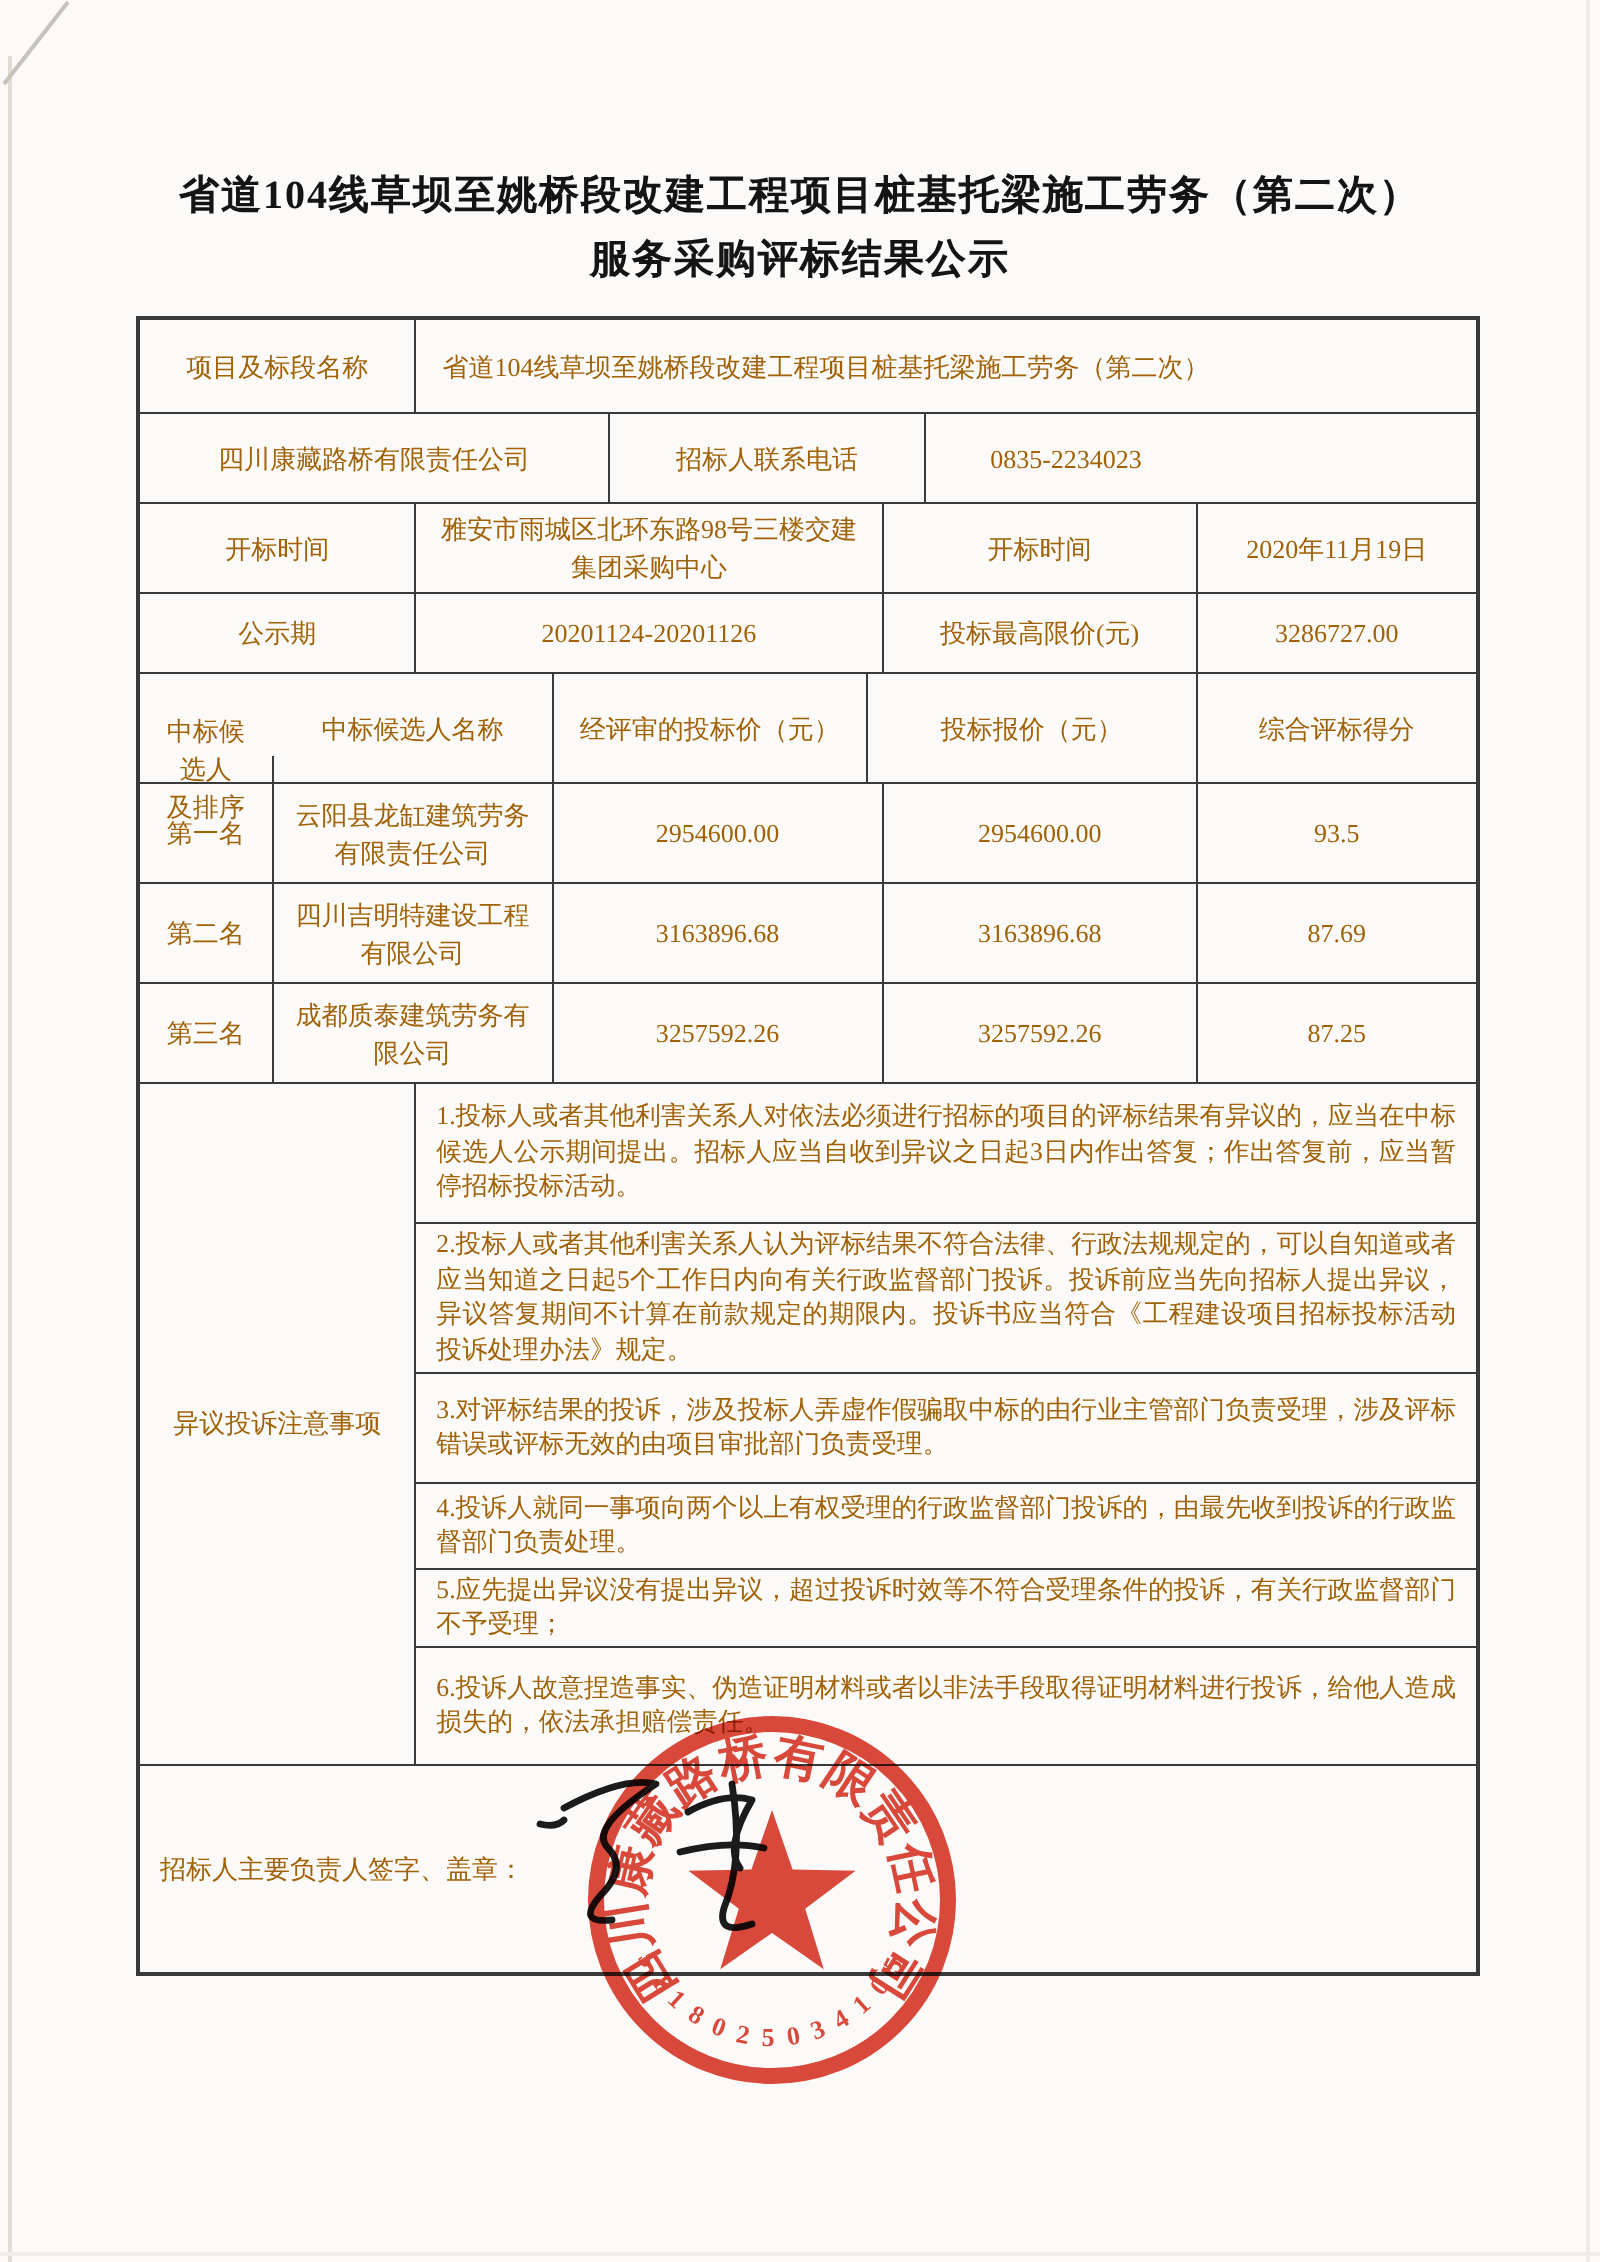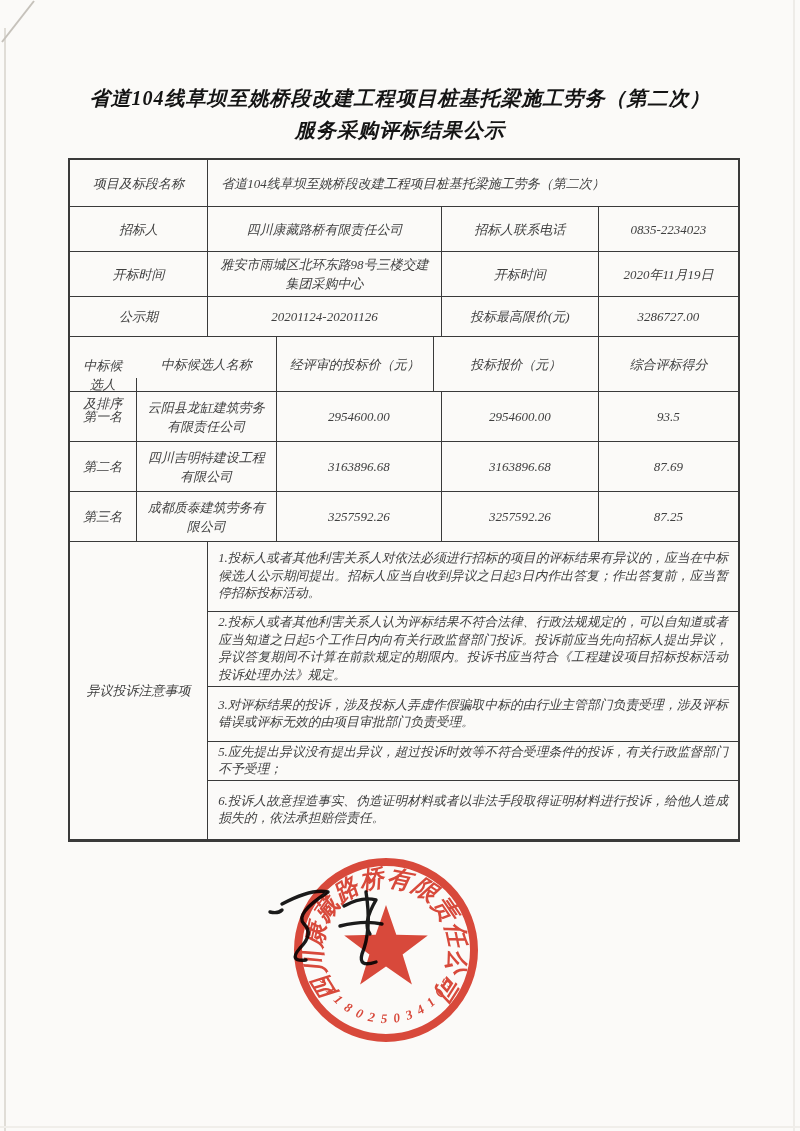--- a/index.html
+++ b/index.html
@@ -1,37 +1,37 @@
 <!DOCTYPE html>
 <html><head>
 <meta charset="utf-8">
 <style>
   * { margin:0; padding:0; box-sizing:border-box; }
   html,body { background:#ffffff; }
   body { font-family:"Liberation Serif","DejaVu Serif",serif; color:#1c1c1c; }
   .page {
     position:relative; width:800px; height:1131px;
-    background:#fbfaf8; overflow:hidden;font-style:italic;
+    background:#fbfaf8; overflow:hidden;
   }
   
   .edge-left  { position:absolute; left:4px; top:28px; bottom:0; width:2px; background:#e0ddd7; }
   .edge-right { position:absolute; left:793px; top:0; bottom:0; width:2px; background:#eeece8; }
   .edge-bottom{ position:absolute; left:0; top:1126px; width:100%; height:2px; background:#f0eeea; }
   .corner-fold{ position:absolute; left:0; top:0; }
 
   .doc-title {
     position:absolute; top:82px; left:0; width:100%;
     text-align:center; font-weight:bold; font-size:20px; line-height:32px;
     letter-spacing:1px; color:#141414;
   }
 
   .doc-table {
     position:absolute; left:68px; top:158px; width:672px;
     border:2px solid #3a3a3a; background:transparent;
-    font-size:13px; color:#404040;
+    font-size:13px; color:#a16207;
   }
   .t-row { display:flex; border-bottom:1.5px solid #3a3a3a; }
   .t-row:last-child { border-bottom:none; }
   .t-cell {
     border-right:1.5px solid #3a3a3a;
     display:flex; align-items:center; justify-content:center;
     text-align:center; padding:2px 8px; line-height:19px;
   }
   .t-cell:last-child { border-right:none; }
 
@@ -86,21 +86,20 @@
   </div>
 
   <div class="doc-table">
 
     <div class="t-row h47">
       <div class="t-cell w139">项目及标段名称</div>
       <div class="t-cell w533 cell-left">省道104线草坝至姚桥段改建工程项目桩基托梁施工劳务（第二次）</div>
     </div>
 
     <div class="t-row h45">
-      <div class="t-cell w139">招标人</div>
       <div class="t-cell w235">四川康藏路桥有限责任公司</div>
       <div class="t-cell w158">招标人联系电话</div>
       <div class="t-cell w140">0835-2234023</div>
     </div>
 
     <div class="t-row h45">
       <div class="t-cell w139">开标时间</div>
       <div class="t-cell w235">雅安市雨城区北环东路98号三楼交建集团采购中心</div>
       <div class="t-cell w158">开标时间</div>
       <div class="t-cell w140">2020年11月19日</div>
@@ -145,25 +144,29 @@
       <div class="t-cell w158">3257592.26</div>
       <div class="t-cell w140">87.25</div>
     </div>
 
     <div class="notes-row">
       <div class="notes-label">异议投诉注意事项</div>
       <div class="notes-body">
         <div class="note-cell nh70">1.投标人或者其他利害关系人对依法必须进行招标的项目的评标结果有异议的，应当在中标候选人公示期间提出。招标人应当自收到异议之日起3日内作出答复；作出答复前，应当暂停招标投标活动。</div>
         <div class="note-cell nh75">2.投标人或者其他利害关系人认为评标结果不符合法律、行政法规规定的，可以自知道或者应当知道之日起5个工作日内向有关行政监督部门投诉。投诉前应当先向招标人提出异议，异议答复期间不计算在前款规定的期限内。投诉书应当符合《工程建设项目招标投标活动投诉处理办法》规定。</div>
         <div class="note-cell nh55">3.对评标结果的投诉，涉及投标人弄虚作假骗取中标的由行业主管部门负责受理，涉及评标错误或评标无效的由项目审批部门负责受理。</div>
+        <div class="note-cell nh43">4.投诉人就同一事项向两个以上有权受理的行政监督部门投诉的，由最先收到投诉的行政监督部门负责处理。</div>
         <div class="note-cell nh39">5.应先提出异议没有提出异议，超过投诉时效等不符合受理条件的投诉，有关行政监督部门不予受理；</div>
         <div class="note-cell nh58">6.投诉人故意捏造事实、伪造证明材料或者以非法手段取得证明材料进行投诉，给他人造成损失的，依法承担赔偿责任。</div>
       </div>
     </div>
 
+    <div class="t-row h103">
+      <div class="t-cell footer-cell" style="width:672px;">招标人主要负责人签字、盖章：</div>
+    </div>
 
   </div>
 
   <svg class="signature" width="175" height="115" viewBox="0 0 175 115">
     <g fill="none" stroke="#1b1b1b" stroke-width="3.4" stroke-linecap="round" stroke-linejoin="round">
       <path d="M34,34 q30,-16 46,-12 q-34,22 -24,32 q10,10 -4,24 q-12,14 6,12"></path>
       <path d="M22,42 q8,2 12,-2"></path>
       <path d="M96,36 q18,-10 32,-6 q-14,24 -6,34"></path>
       <path d="M92,56 q24,-6 42,-2"></path>
       <path d="M118,22 q6,38 -4,62 q-4,14 14,8"></path>

